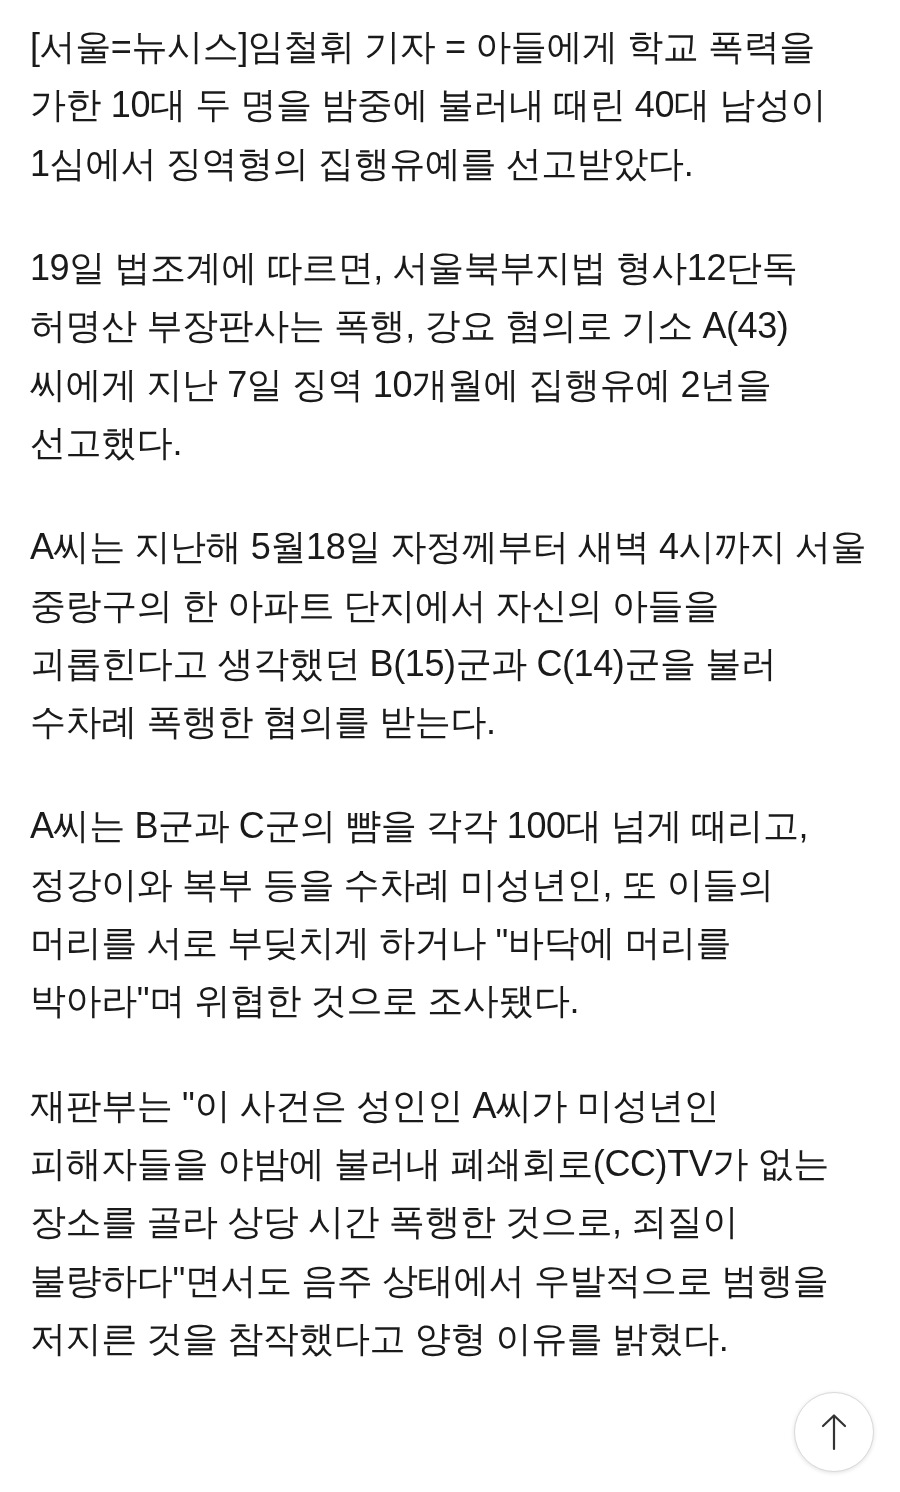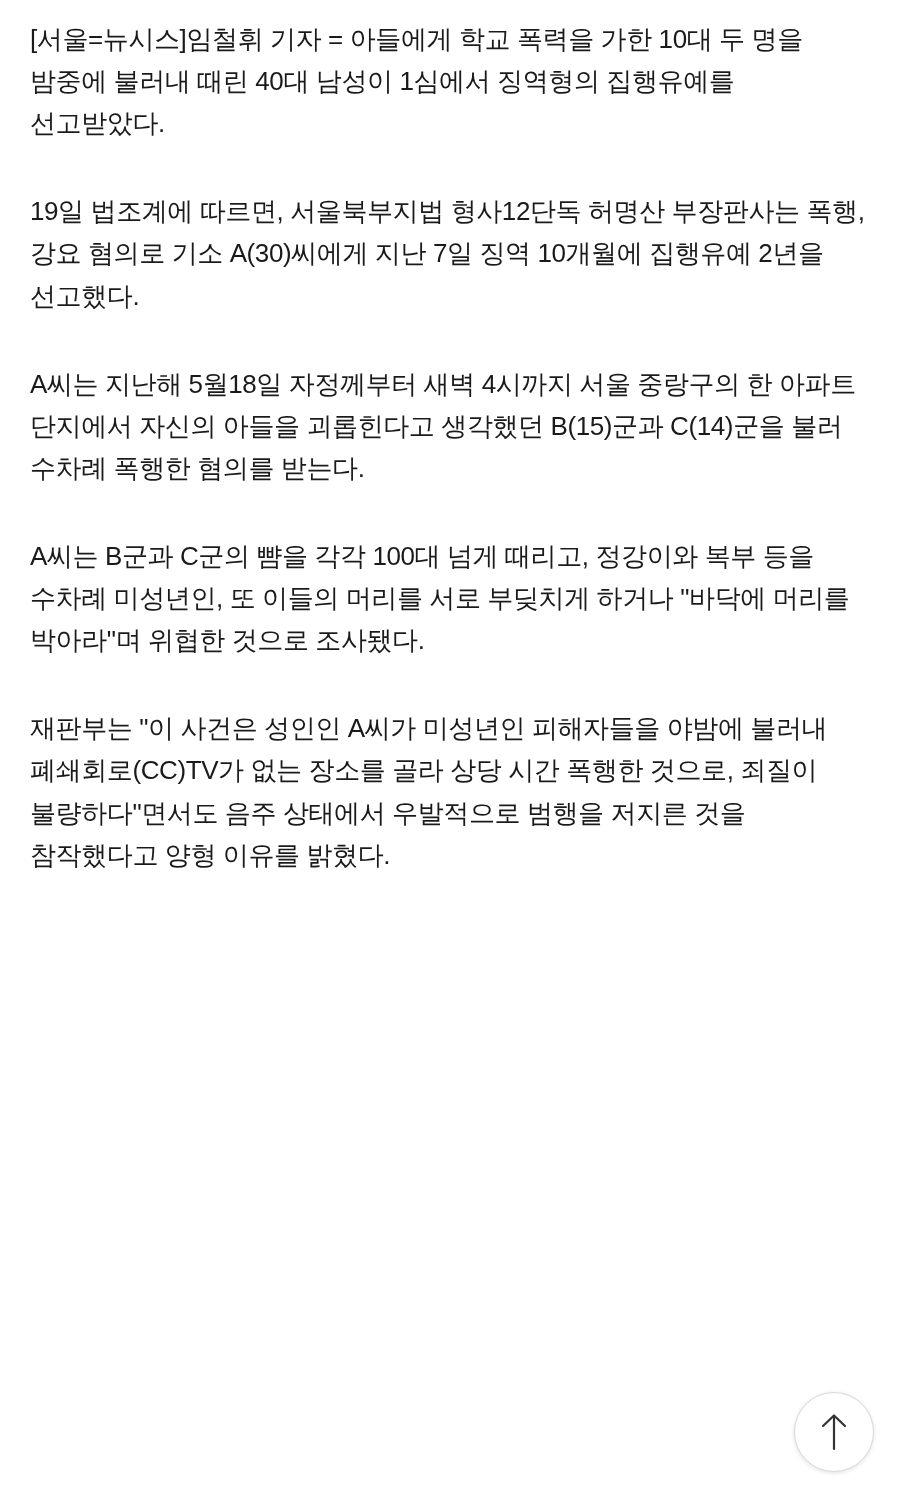--- a/index.html
+++ b/index.html
@@ -14,21 +14,21 @@
     overflow: hidden;
     font-family: "Liberation Sans", "DejaVu Sans", sans-serif;
   }
   .article {
     box-sizing: border-box;
     width: 900px;
     padding: 18px 30px 0 30px;
   }
   .para {
     color: #1a1a1a;
-    font-size: 26px;
+    font-size: 36px;
     line-height: 1.62;
     letter-spacing: -0.4px;
     margin: 0 0 46px 0;
     word-break: keep-all;
     white-space: pre-wrap;
   }
   .para:last-child {
     margin-bottom: 0;
   }
   .scroll-top-button {
@@ -48,21 +48,21 @@
   }
   .scroll-top-button svg {
     display: block;
   }
 </style>
 </head>
 <body>
 
 <div class="article">
   <p class="para">[서울=뉴시스]임철휘 기자 = 아들에게 학교 폭력을 가한 10대 두 명을 밤중에 불러내 때린 40대 남성이 1심에서 징역형의 집행유예를 선고받았다.</p>
-  <p class="para">19일 법조계에 따르면, 서울북부지법 형사12단독 허명산 부장판사는 폭행, 강요 혐의로 기소 A(30)씨에게 지난 7일 징역 10개월에 집행유예 2년을 선고했다.</p>
+  <p class="para">19일 법조계에 따르면, 서울북부지법 형사12단독 허명산 부장판사는 폭행, 강요 혐의로 기소 A(43)씨에게 지난 7일 징역 10개월에 집행유예 2년을 선고했다.</p>
   <p class="para">A씨는 지난해 5월18일 자정께부터 새벽 4시까지 서울 중랑구의 한 아파트 단지에서 자신의 아들을 괴롭힌다고 생각했던 B(15)군과 C(14)군을 불러 수차례 폭행한 혐의를 받는다.</p>
   <p class="para">A씨는 B군과 C군의 뺨을 각각 100대 넘게 때리고, 정강이와 복부 등을 수차례 미성년인, 또 이들의 머리를 서로 부딪치게 하거나 "바닥에 머리를 박아라"며 위협한 것으로 조사됐다.</p>
   <p class="para">재판부는 "이 사건은 성인인 A씨가 미성년인 피해자들을 야밤에 불러내 폐쇄회로(CC)TV가 없는 장소를 골라 상당 시간 폭행한 것으로, 죄질이 불량하다"면서도 음주 상태에서 우발적으로 범행을 저지른 것을 참작했다고 양형 이유를 밝혔다.</p>
 </div>
 
 <div class="scroll-top-button">
   <span>
     <svg width="30" height="38" viewBox="0 0 30 38" fill="none" xmlns="http://www.w3.org/2000/svg">
       <path d="M15 36 L15 3" stroke="#333333" stroke-width="2.2" stroke-linecap="round"></path>
       <path d="M4 13 L15 2.5 L26 13" stroke="#333333" stroke-width="2.2" stroke-linecap="round" stroke-linejoin="round" fill="none"></path>

